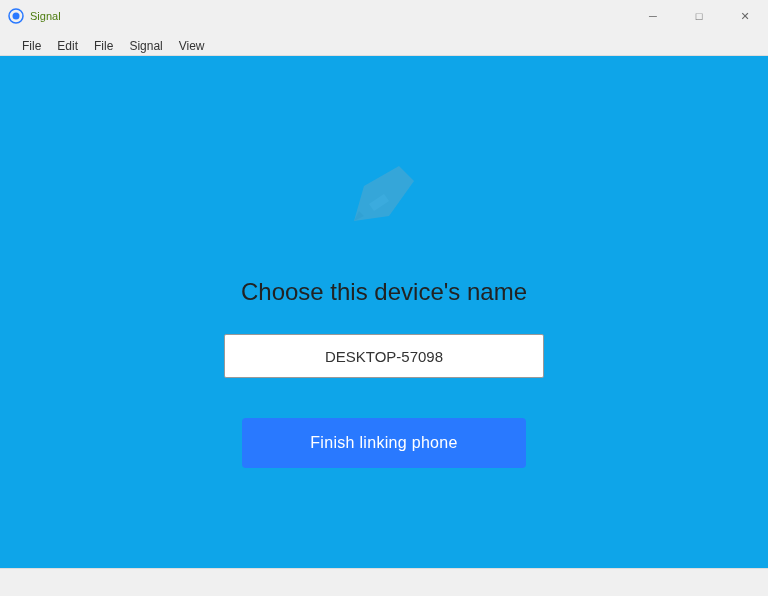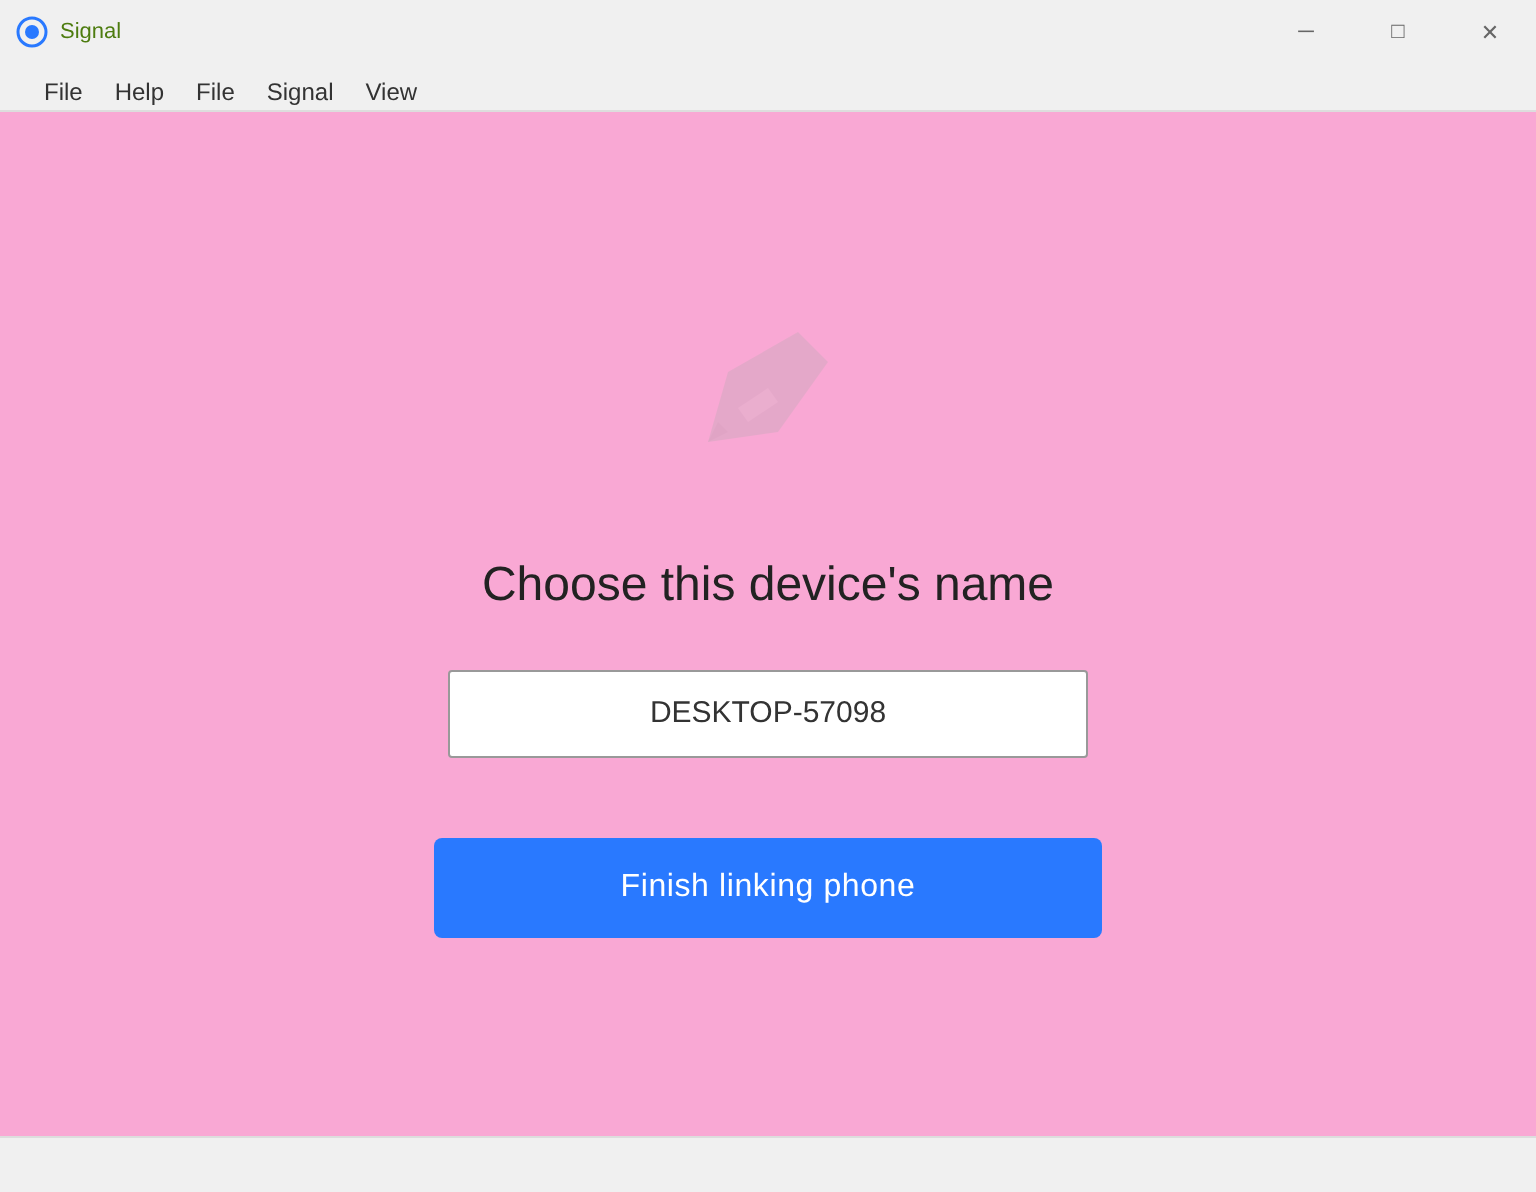--- a/index.html
+++ b/index.html
@@ -85,21 +85,21 @@
       padding: 2px 8px;
       font-size: 12px;
       color: #333;
       cursor: pointer;
       border-radius: 2px;
     }
 
     
     .main-content {
       flex: 1;
-      background: #f9a8d4;
+      background: #0ea5e9;
       display: flex;
       flex-direction: column;
       align-items: center;
       justify-content: center;
       gap: 0;
       padding: 20px;
     }
 
     
     .pencil-icon-container {
@@ -131,21 +131,21 @@
       font-size: 15px;
       color: #333;
       background: #fff;
       outline: none;
       margin-bottom: 40px;
       padding: 0 8px;
     }
 
     
     .finish-btn {
-      width: 334px;
+      width: 284px;
       height: 50px;
       background: #2979ff;
       color: #fff;
       border: none;
       border-radius: 4px;
       font-size: 16px;
       font-weight: 500;
       cursor: pointer;
       letter-spacing: 0.3px;
     }
@@ -174,21 +174,21 @@
     </div>
     <div class="title-bar-controls">
       <button class="title-bar-btn">─</button>
       <button class="title-bar-btn">□</button>
       <button class="title-bar-btn close">✕</button>
     </div>
   </div>
 
   <div class="menu-bar">
     <span class="menu-item">File</span>
-    <span class="menu-item">Help</span>
+    <span class="menu-item">Edit</span>
     <span class="menu-item">File</span>
     <span class="menu-item">Signal</span>
     <span class="menu-item">View</span>
   </div>
 
   <div class="main-content">
 
     <div class="pencil-icon-container">
       <svg class="pencil-svg" viewBox="0 0 90 90" xmlns="http://www.w3.org/2000/svg">
         <g fill="#888" opacity="1">

